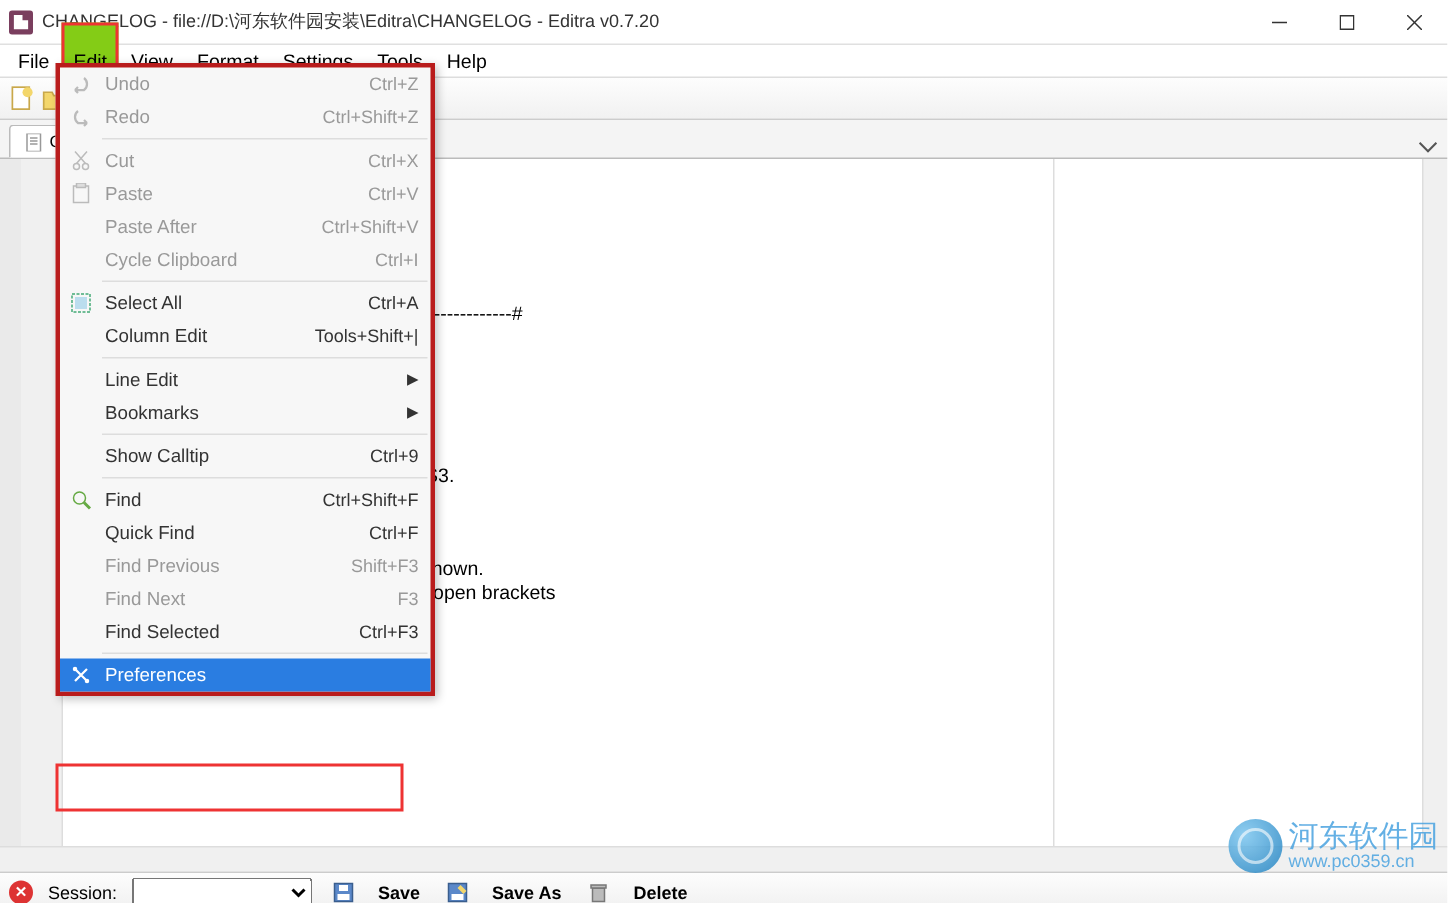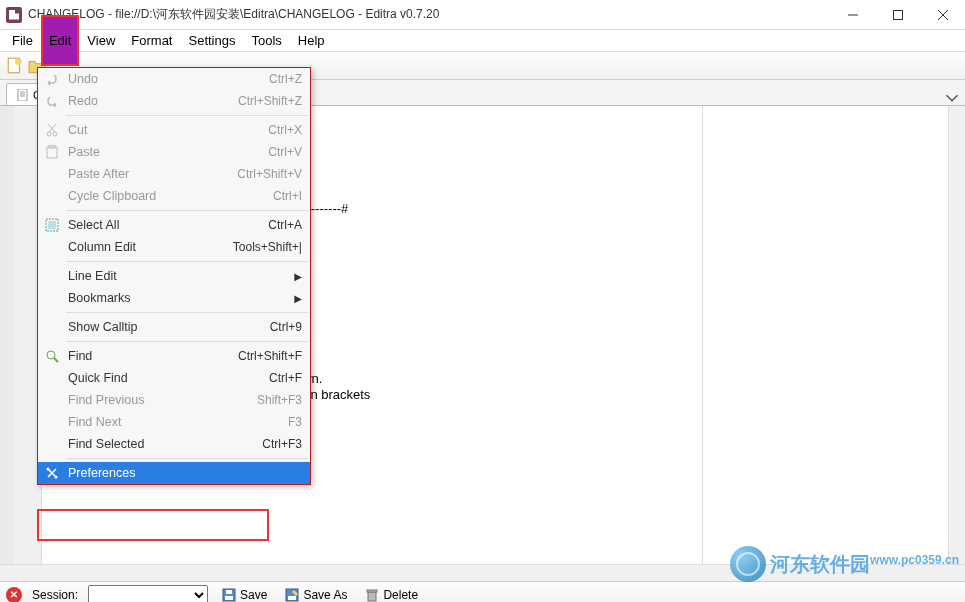--- a/index.html
+++ b/index.html
@@ -6,52 +6,52 @@
 body { width: 965px; height: 602px; background: #fff; font-size: 12px; overflow: hidden; position: relative; }
 .titlebar { height: 30px; display: flex; align-items: center; border-bottom: 1px solid #e0e0e0; background: #fff; }
 .titlebar .app-icon { width: 16px; height: 16px; margin: 0 6px; background: #7a3e5e; border-radius: 2px; position: relative; }
 .titlebar .app-icon::after { content: ""; position: absolute; inset: 3px; background: #fff; clip-path: polygon(0 0, 60% 0, 60% 40%, 100% 40%, 100% 100%, 0 100%); }
 .titlebar .title { flex: 1; color: #333; font-size: 12px; }
 .winbtns { display: flex; }
 .winbtn { width: 45px; height: 30px; display: flex; align-items: center; justify-content: center; color: #333; }
 .winbtn svg { width: 10px; height: 10px; }
 .menubar { height: 22px; display: flex; align-items: center; padding: 0 4px; border-bottom: 1px solid #ddd; position: relative; z-index: 10; }
 .menubar .menu-item { padding: 2px 8px; font-size: 13px; cursor: default; }
-.menubar .menu-item.active { border: 2px solid #e33; padding: 16px 6px; background: #a21caf; }
+.menubar .menu-item.active { border: 2px solid #e33; padding: 16px 6px; background: #84cc16; }
 .toolbar { height: 28px; border-bottom: 1px solid #ccc; background: linear-gradient(#fdfdfd,#f1f1f1); display: flex; align-items: center; padding: 0 6px; gap: 4px; }
 .tool-icon { width: 18px; height: 18px; display: inline-flex; align-items: center; justify-content: center; }
 .tabbar { height: 26px; border-bottom: 1px solid #bbb; background: #f4f4f4; display: flex; align-items: flex-end; padding: 0 6px; position: relative; }
 .tab { height: 22px; padding: 2px 10px; border: 1px solid #bbb; border-bottom: none; background: #fff; border-radius: 3px 3px 0 0; font-size: 11px; display: flex; align-items: center; gap: 4px; }
 .tab-close { width: 10px; height: 10px; }
 .tabbar .dropdown-arrow { margin-left: auto; width: 14px; height: 14px; }
 .editor-area { display: flex; height: 458px; }
 .gutter { width: 42px; background: #f0f0f0; border-right: 1px solid #ddd; }
 .code { flex: 1; font-family: Consolas, "Courier New", monospace; font-size: 13px; padding: 4px 8px; white-space: pre; color: #000; overflow: hidden; position: relative; }
 .right-panel { width: 246px; background: #fff; border-left: 1px solid #ddd; }
 .vscroll { width: 17px; background: #f0f0f0; border-left: 1px solid #ddd; }
 .hscroll { height: 17px; background: #f0f0f0; border-top: 1px solid #ddd; }
 .session-bar { height: 26px; border-top: 1px solid #ccc; background: linear-gradient(#fdfdfd,#f0f0f0); display: flex; align-items: center; padding: 0 6px; gap: 10px; font-size: 12px; }
 .session-bar .del-icon { width: 16px; height: 16px; background: #d33; border-radius: 50%; display: inline-flex; align-items: center; justify-content: center; color: #fff; font-weight: bold; font-size: 10px; }
 .session-bar select { height: 20px; width: 120px; font-size: 12px; }
-.session-bar .sbtn { display: flex; align-items: flex-start; gap: 4px; padding: 2px 4px; }
+.session-bar .sbtn { display: flex; align-items: flex-start; gap: 16px; padding: 2px 4px; font-weight: bold; }
 .session-bar .sbtn svg { width: 14px; height: 14px; }
-.dropdown-menu { position: absolute; left: 37px; top: 67px; width: 274px; background: #f7f7f7; border: 1px solid #b91c1c; box-shadow: 2px 2px 6px rgba(0,0,0,0.25); z-index: 100; font-size: 12.5px; }
+.dropdown-menu { position: absolute; left: 37px; top: 42px; width: 253px; background: #f7f7f7; border: 3px solid #b91c1c; box-shadow: 2px 2px 6px rgba(0,0,0,0.25); z-index: 100; font-size: 12.5px; }
 .dditem { display: flex; align-items: center; height: 22px; padding: 0 8px 0 30px; position: relative; color: #333; }
 .dditem.disabled { color: #999; }
 .dditem .icon-slot { position: absolute; left: 6px; width: 16px; height: 16px; display: flex; align-items: center; justify-content: center; }
 .dditem .shortcut { margin-left: auto; color: inherit; font-size: 12px; }
 .dditem .submenu-arrow { margin-left: auto; font-size: 10px; }
 .dditem.highlighted { background: #2a7de1; color: #fff; }
 .ddsep { height: 1px; background: #ddd; margin: 3px 2px 3px 28px; }
 .red-box { position: absolute; border: 2px solid #e33; pointer-events: none; }
 .red-box-menu { left: 37px; top: 509px; width: 232px; height: 32px; z-index: 101; }
 .watermark { position: absolute; right: 6px; bottom: 20px; font-size: 20px; font-family: "Microsoft YaHei", sans-serif; color: #4aa3e0; opacity: 0.85; display: flex; align-items: center; gap: 4px; pointer-events: none; z-index: 200; }
 .watermark .globe { width: 36px; height: 36px; border-radius: 50%; background: radial-gradient(circle at 30% 30%, #7cc6ef, #1d7fbf); position: relative; }
 .watermark .globe::after { content: ""; position: absolute; inset: 6px; border: 2px solid rgba(255,255,255,0.6); border-radius: 50%; }
-.watermark .wm-text { display: flex; line-height: 1; font-weight: bold; }
+.watermark .wm-text { display: flex; flex-direction: column; line-height: 1; }
 .watermark .wm-url { font-size: 12px; color: #4aa3e0; }
 .gutter-strip { width: 100%; height: 100%; position: relative; }
 .gutter-strip::before { content: ""; position: absolute; left: 0; top: 0; width: 14px; height: 100%; background: #eaeaea; }
 </style>
 </head>
 <body>
 
 <div class="titlebar">
   <span class="app-icon"></span>
   <span class="title">CHANGELOG - file://D:\河东软件园安装\Editra\CHANGELOG - Editra v0.7.20</span>

